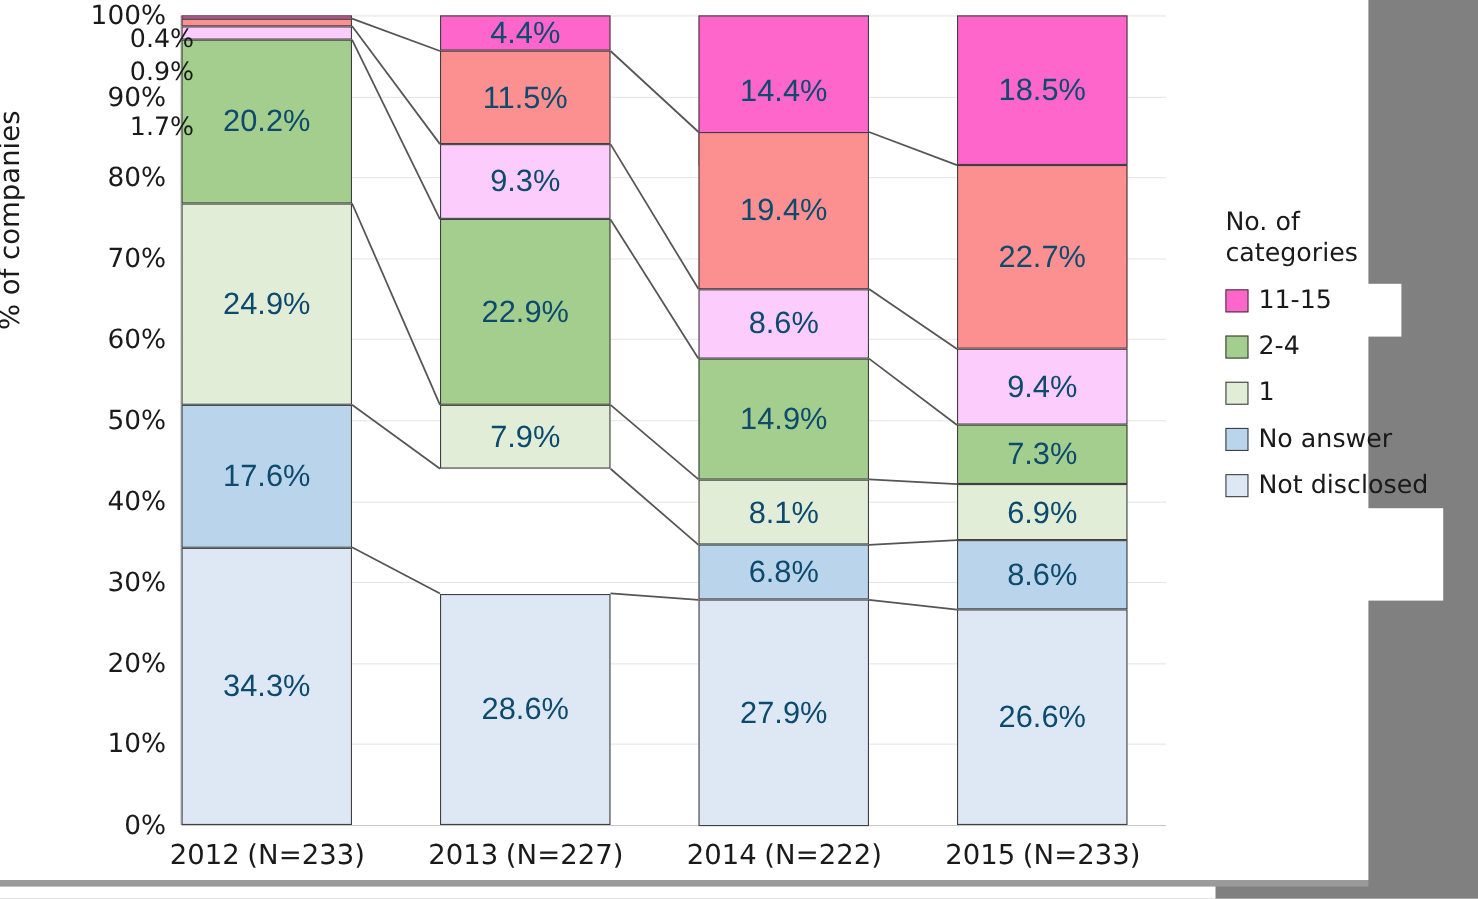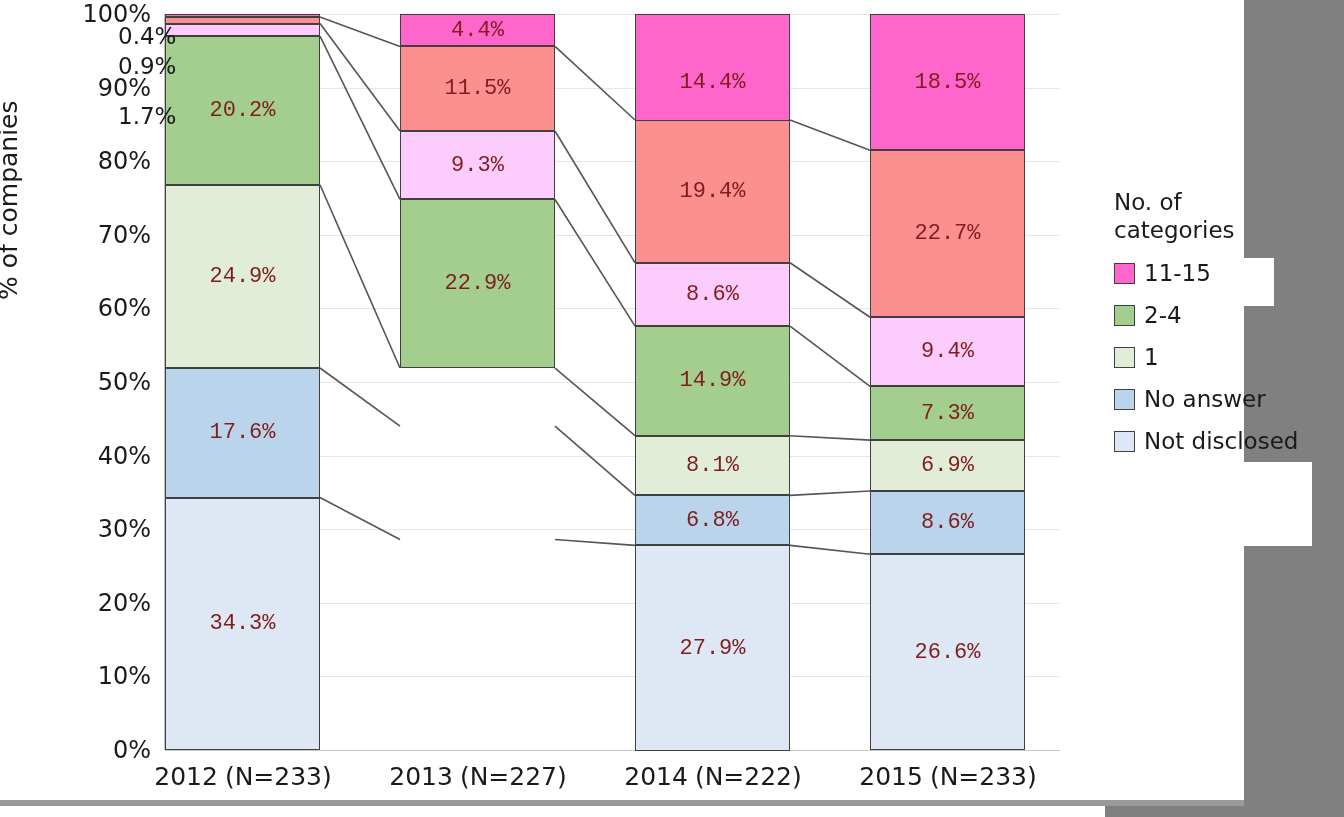--- a/index.html
+++ b/index.html
@@ -38,22 +38,22 @@
     position:absolute;width:155px;top:0;height:736px;
   }
   .seg{
     position:absolute;left:0;width:155px;
     box-sizing:border-box;
     border:1.3px solid #404040;
     display:flex;align-items:center;justify-content:center;
     overflow:visible;
   }
   .seg span{
-    font-size:22px;color:#7f1d1d;white-space:nowrap;
-    font-family:Liberation Mono, monospace;
+    font-size:28px;color:#0c4a6e;white-space:nowrap;
+    font-family:Liberation Sans, sans-serif;
   }
   .ylab-wrap{
     position:absolute;left:0;top:0;width:165px;height:760px;
   }
   .ytl{
     position:absolute;right:14px;text-align:right;
     font-size:24px;color:#1a1a1a;white-space:nowrap;
     transform:translateY(-50%);
   }
   
@@ -170,20 +170,26 @@
           </div>
           <div class="seg" style="top: 32.384px; height: 84.64px; background: rgb(252, 144, 144);">
             <span>11.5%</span>
           </div>
           <div class="seg" style="top: 117.024px; height: 68.448px; background: rgb(252, 205, 252);">
             <span>9.3%</span>
           </div>
           <div class="seg" style="top: 185.472px; height: 168.544px; background: rgb(164, 206, 141);">
             <span>22.9%</span>
           </div>
+          <div class="seg" style="top: 354.016px; height: 58.144px; background: rgb(226, 237, 216);">
+            <span>7.9%</span>
+          </div>
+          <div class="seg" style="top: 525.504px; height: 210.496px; background: rgb(222, 232, 244);">
+            <span>28.6%</span>
+          </div>
         </div>
         <div class="bar" style="left: 470px;">
           <div class="seg" style="top: 0px; height: 137px; background: rgb(255, 102, 204);">
             <span>14.4%</span>
           </div>
           <div class="seg" style="top: 105.984px; height: 142.784px; background: rgb(252, 144, 144);">
             <span>19.4%</span>
           </div>
           <div class="seg" style="top: 248.768px; height: 63.296px; background: rgb(252, 205, 252);">
             <span>8.6%</span>

